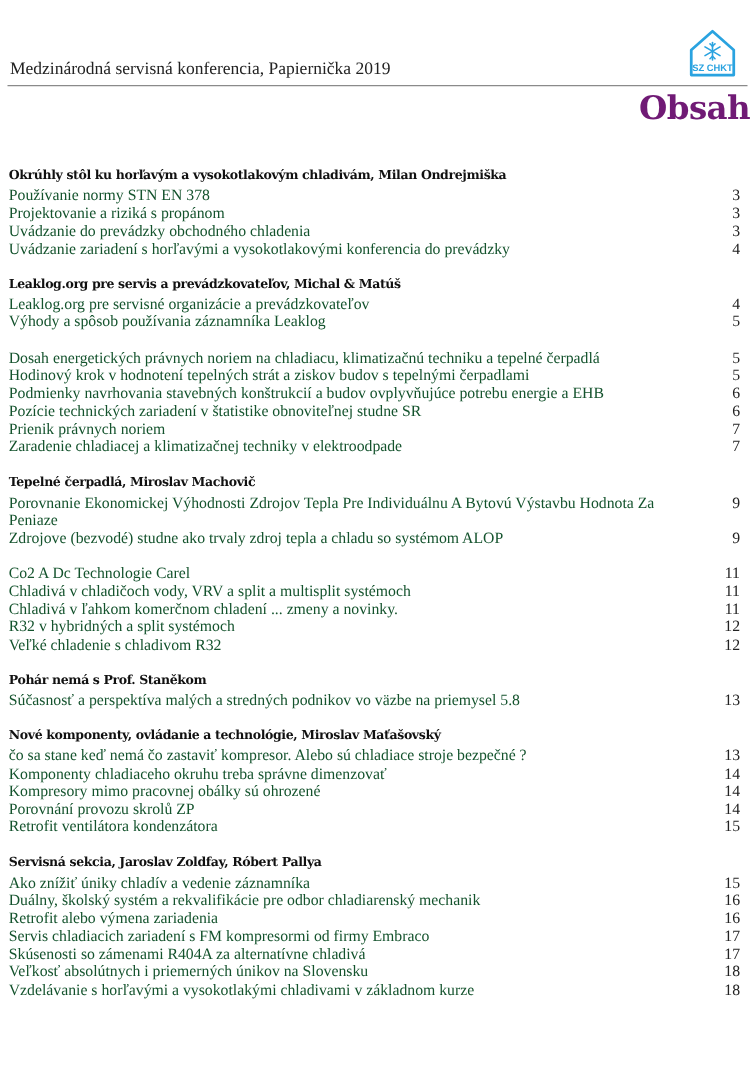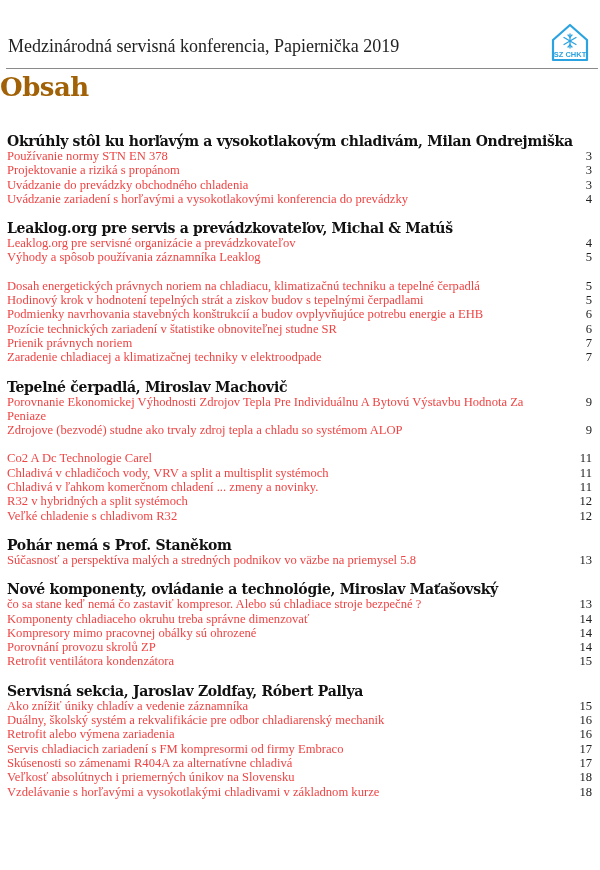--- a/index.html
+++ b/index.html
@@ -5,42 +5,42 @@
     html, body { margin: 0; padding: 0; background: #ffffff; }
     body {
       width: 600px; height: 870px; position: relative; overflow: hidden;
       font-family: "DejaVu Serif", serif; color: #1a1a1a;
     }
     .header {
       position: absolute; left: 6px; right: 2px; top: 18px; height: 50px;
       border-bottom: 1.5px solid #8a8a8a;
     }
     .header-title {
-      position: absolute; left: 2px; top: 18px;
-      font-family: "Liberation Serif", serif; font-size: 18px; color: #222;
+      position: absolute; left: 2px; top: 30px;
+      font-family: "Liberation Serif", serif; font-size: 14px; color: #222;
     }
     .logo {
       position: absolute; right: 8px; top: 4px; width: 40px; height: 40px;
     }
     .page-title {
-      position: absolute; left: 0; right: 0; top: 72px; text-align: left;
+      position: absolute; left: 0; right: 0; top: 72px; text-align: right;
       font-family: "DejaVu Serif", serif; font-weight: bold; font-size: 26px;
-      color: #a16207; letter-spacing: -0.5px;
+      color: #701a75; letter-spacing: -0.5px;
     }
     .toc {
       position: absolute; left: 7px; right: 8px; top: 133px;
       font-family: "Liberation Serif", serif; font-size: 12.6px; line-height: 14.3px;
     }
     .section { margin-bottom: 14px; }
     .section-heading {
-      font-family: "DejaVu Serif", serif; font-weight: bold; font-size: 14px;
+      font-family: "DejaVu Serif", serif; font-weight: bold; font-size: 10px;
       line-height: 16px; color: #111; letter-spacing: -0.3px;
     }
     .entry { display: flex; justify-content: space-between; align-items: flex-start; }
-    .entry-title { flex: 1; padding-right: 40px; color: #ef4444; }
+    .entry-title { flex: 1; padding-right: 40px; color: #14532d; }
     .entry-page { width: 20px; text-align: right; color: #222; }
   </style>
 </head>
 <body>
 
 <div class="header">
   <span class="header-title">Medzinárodná servisná konferencia, Papiernička 2019</span>
   <svg class="logo" viewBox="0 0 40 40">
     <path d="M3 18 L20 3 L37 18 L37 38 L3 38 Z" fill="#ffffff" stroke="#2aa3e0" stroke-width="2.2" stroke-linejoin="round"></path>
     <g stroke="#2aa3e0" stroke-width="1.3" stroke-linecap="round">

